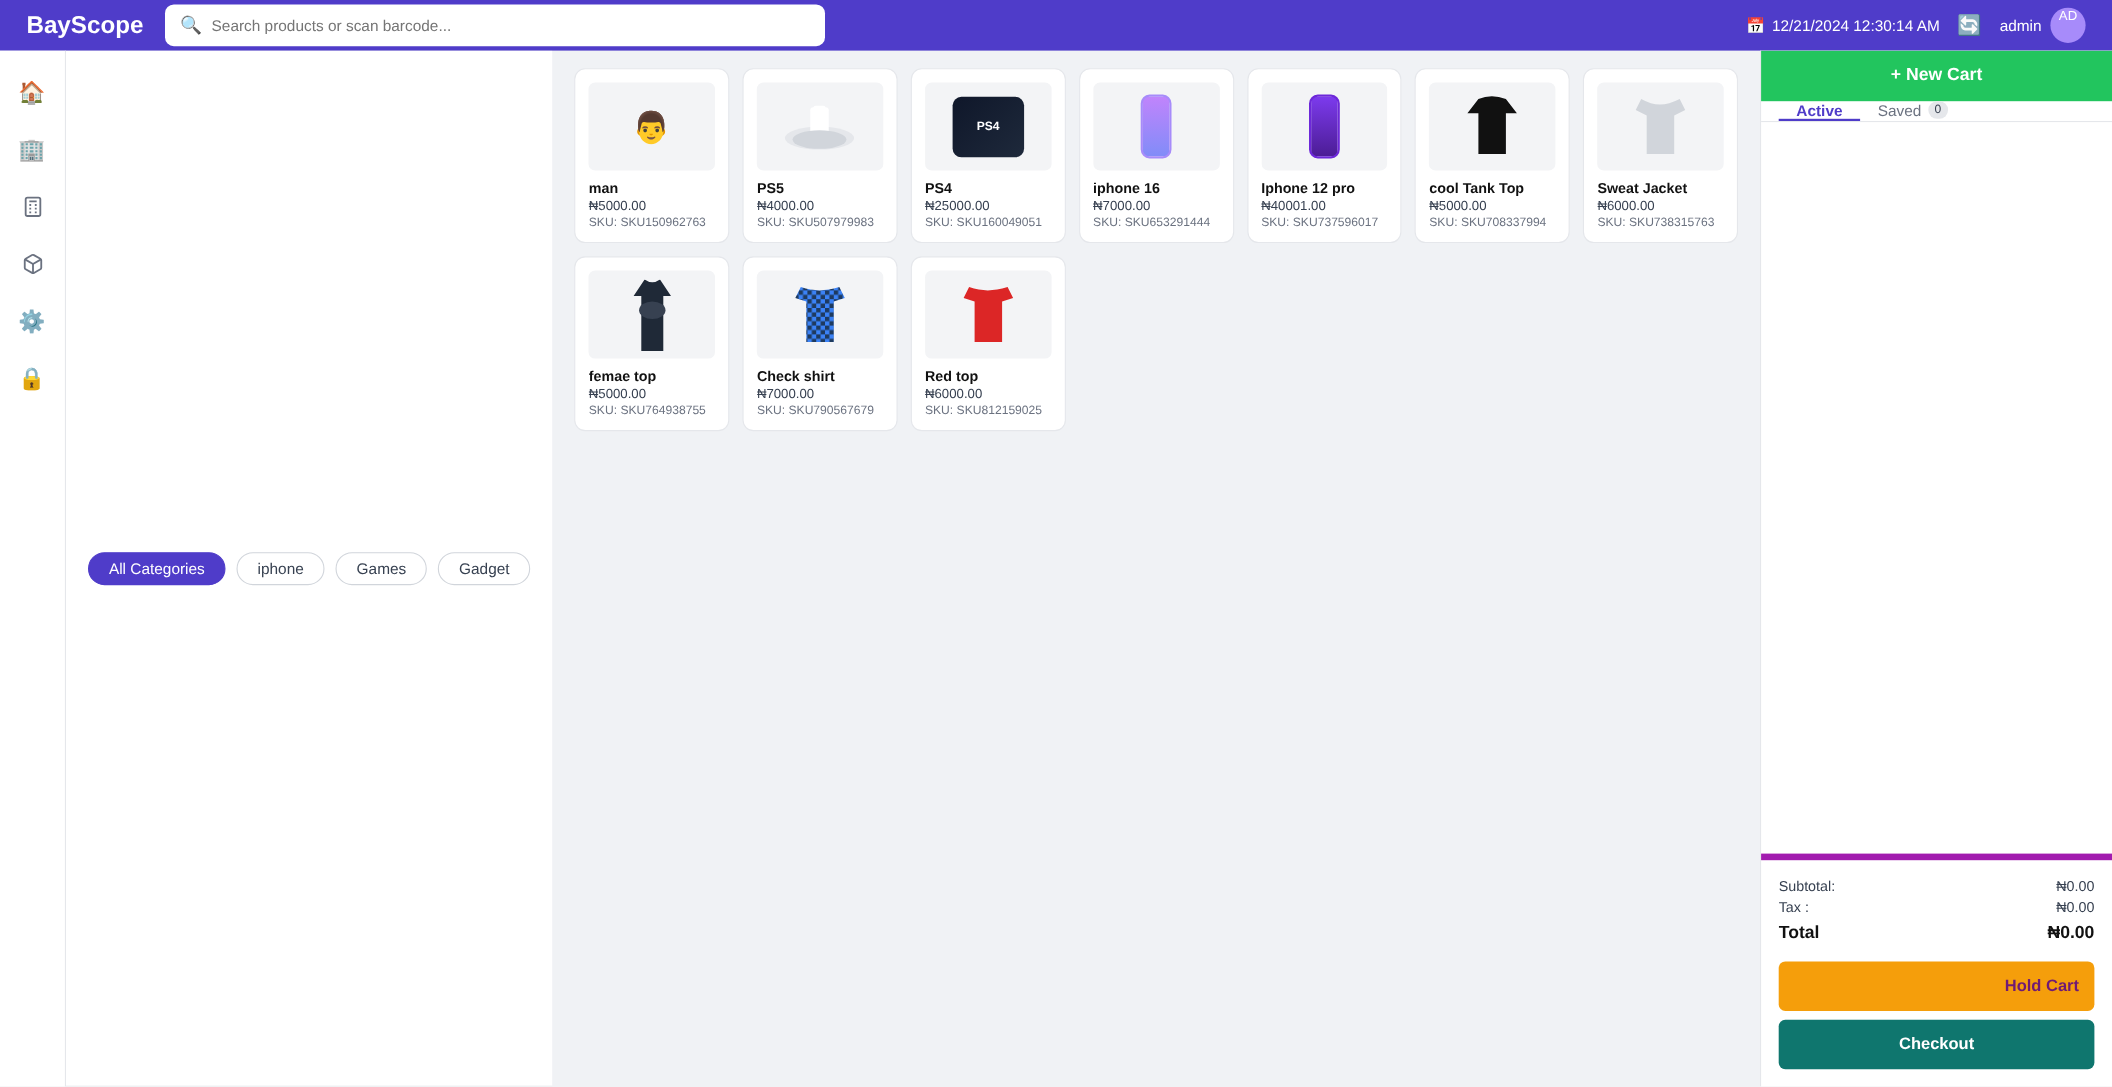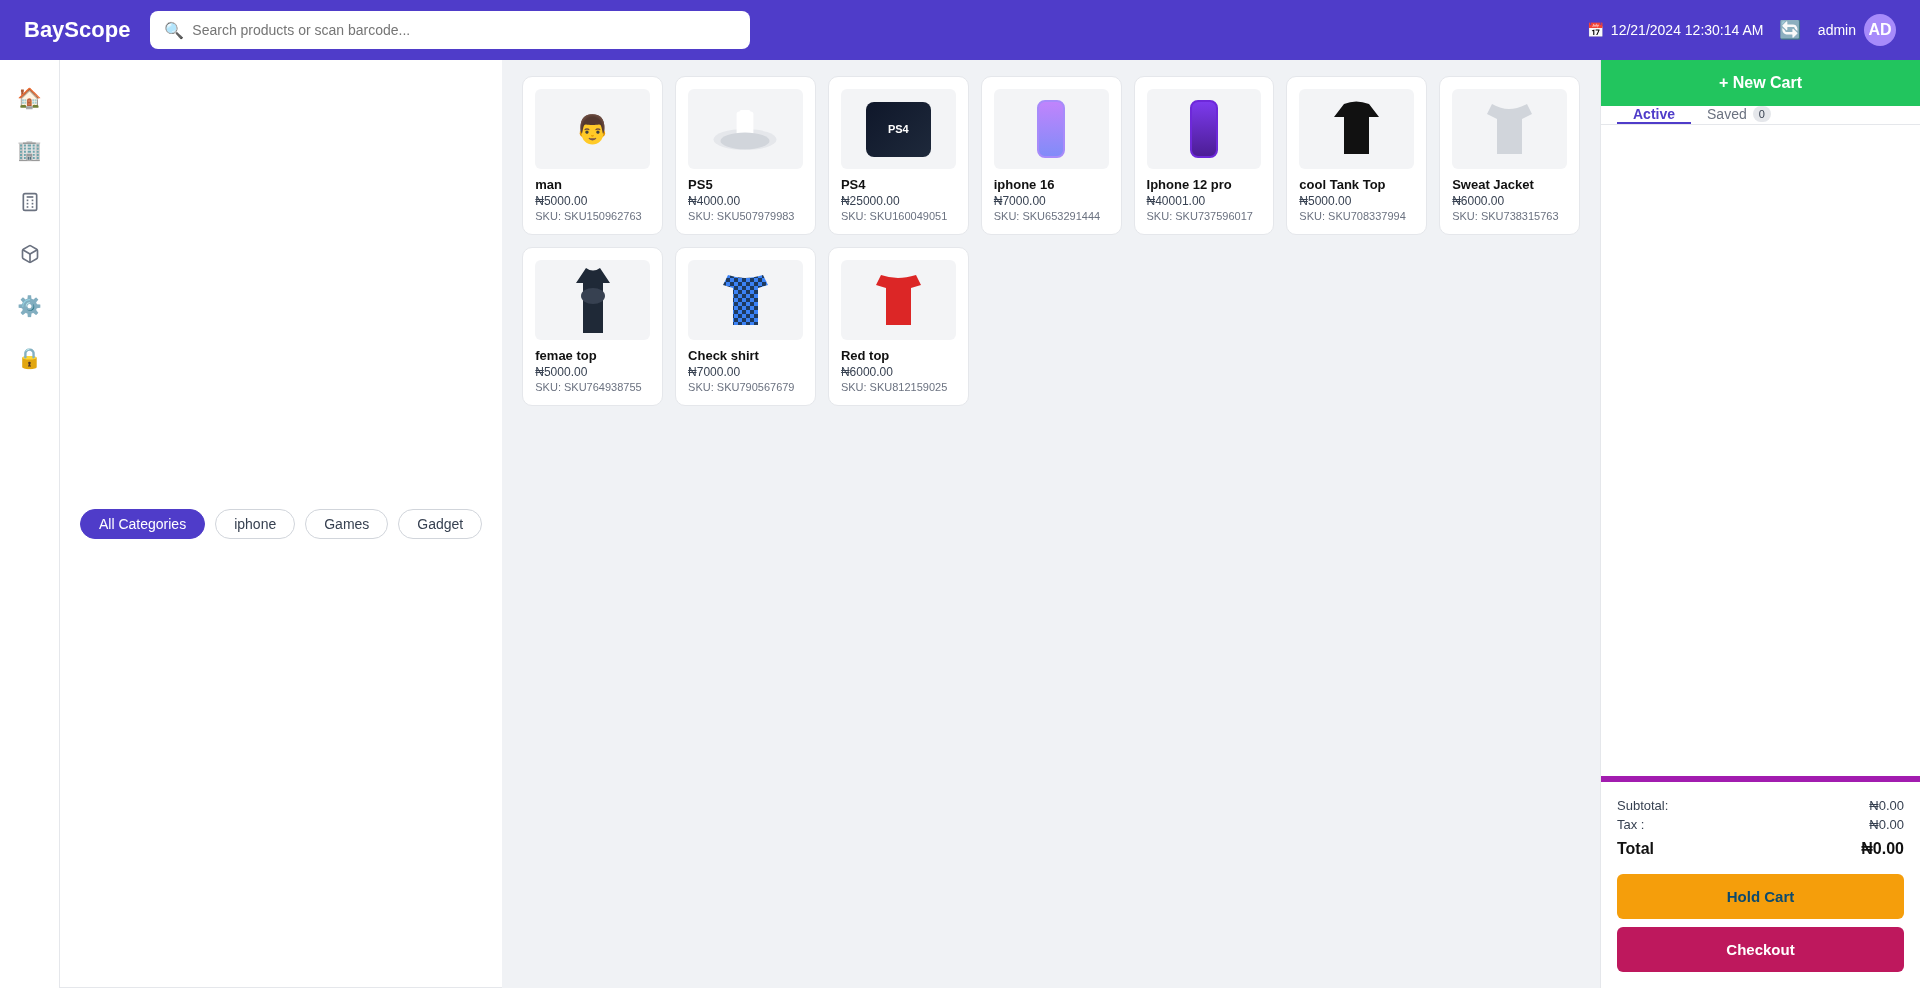--- a/index.html
+++ b/index.html
@@ -1,21 +1,21 @@
 <!DOCTYPE html>
 <html><head>
   <meta charset="utf-8">
   <style>
     * { box-sizing: border-box; margin: 0; padding: 0; }
     body { font-family: -apple-system, BlinkMacSystemFont, 'Segoe UI', sans-serif; background: #f0f2f5; display: flex; flex-direction: column; height: 988px; overflow: hidden; }
 
     
     .header {
       background: #4f3cc9;
-      height: 60px;
+      height: 46px;
       display: flex;
       align-items: center;
       padding: 0 24px;
       gap: 20px;
       flex-shrink: 0;
     }
     .logo {
       color: white;
       font-size: 22px;
       font-weight: 700;
@@ -64,22 +64,22 @@
       border: none;
       color: white;
       font-size: 18px;
       cursor: pointer;
     }
     .admin-info { display: flex; align-items: center; gap: 8px; }
     .avatar {
       width: 32px; height: 32px;
       background: #a78bfa;
       border-radius: 50%;
-      display: flex; align-items: center; justify-content: center;
-      font-size: 16px; font-weight: 700; color: white;
+      display: flex; justify-content: center;
+      font-size: 12px; font-weight: 400; color: white;
     }
 
     
     .main-layout {
       display: flex;
       flex: 1;
       overflow: hidden;
     }
 
     
@@ -242,32 +242,33 @@
       justify-content: space-between;
       font-size: 16px;
       font-weight: 700;
       color: #111;
       margin: 8px 0 16px;
     }
     .hold-btn {
       width: 100%;
       padding: 14px;
       background: #f59e0b;
-      color: #0c4a6e;
+      color: #701a75;
       border: none;
       border-radius: 6px;
       font-size: 15px;
       font-weight: 600;
       cursor: pointer;
       margin-bottom: 8px;
+      text-align: right;
     }
     .checkout-btn {
       width: 100%;
       padding: 14px;
-      background: #be185d;
+      background: #0f766e;
       color: white;
       border: none;
       border-radius: 6px;
       font-size: 15px;
       font-weight: 600;
       cursor: pointer;
     }
   </style>
 </head>
 <body>

